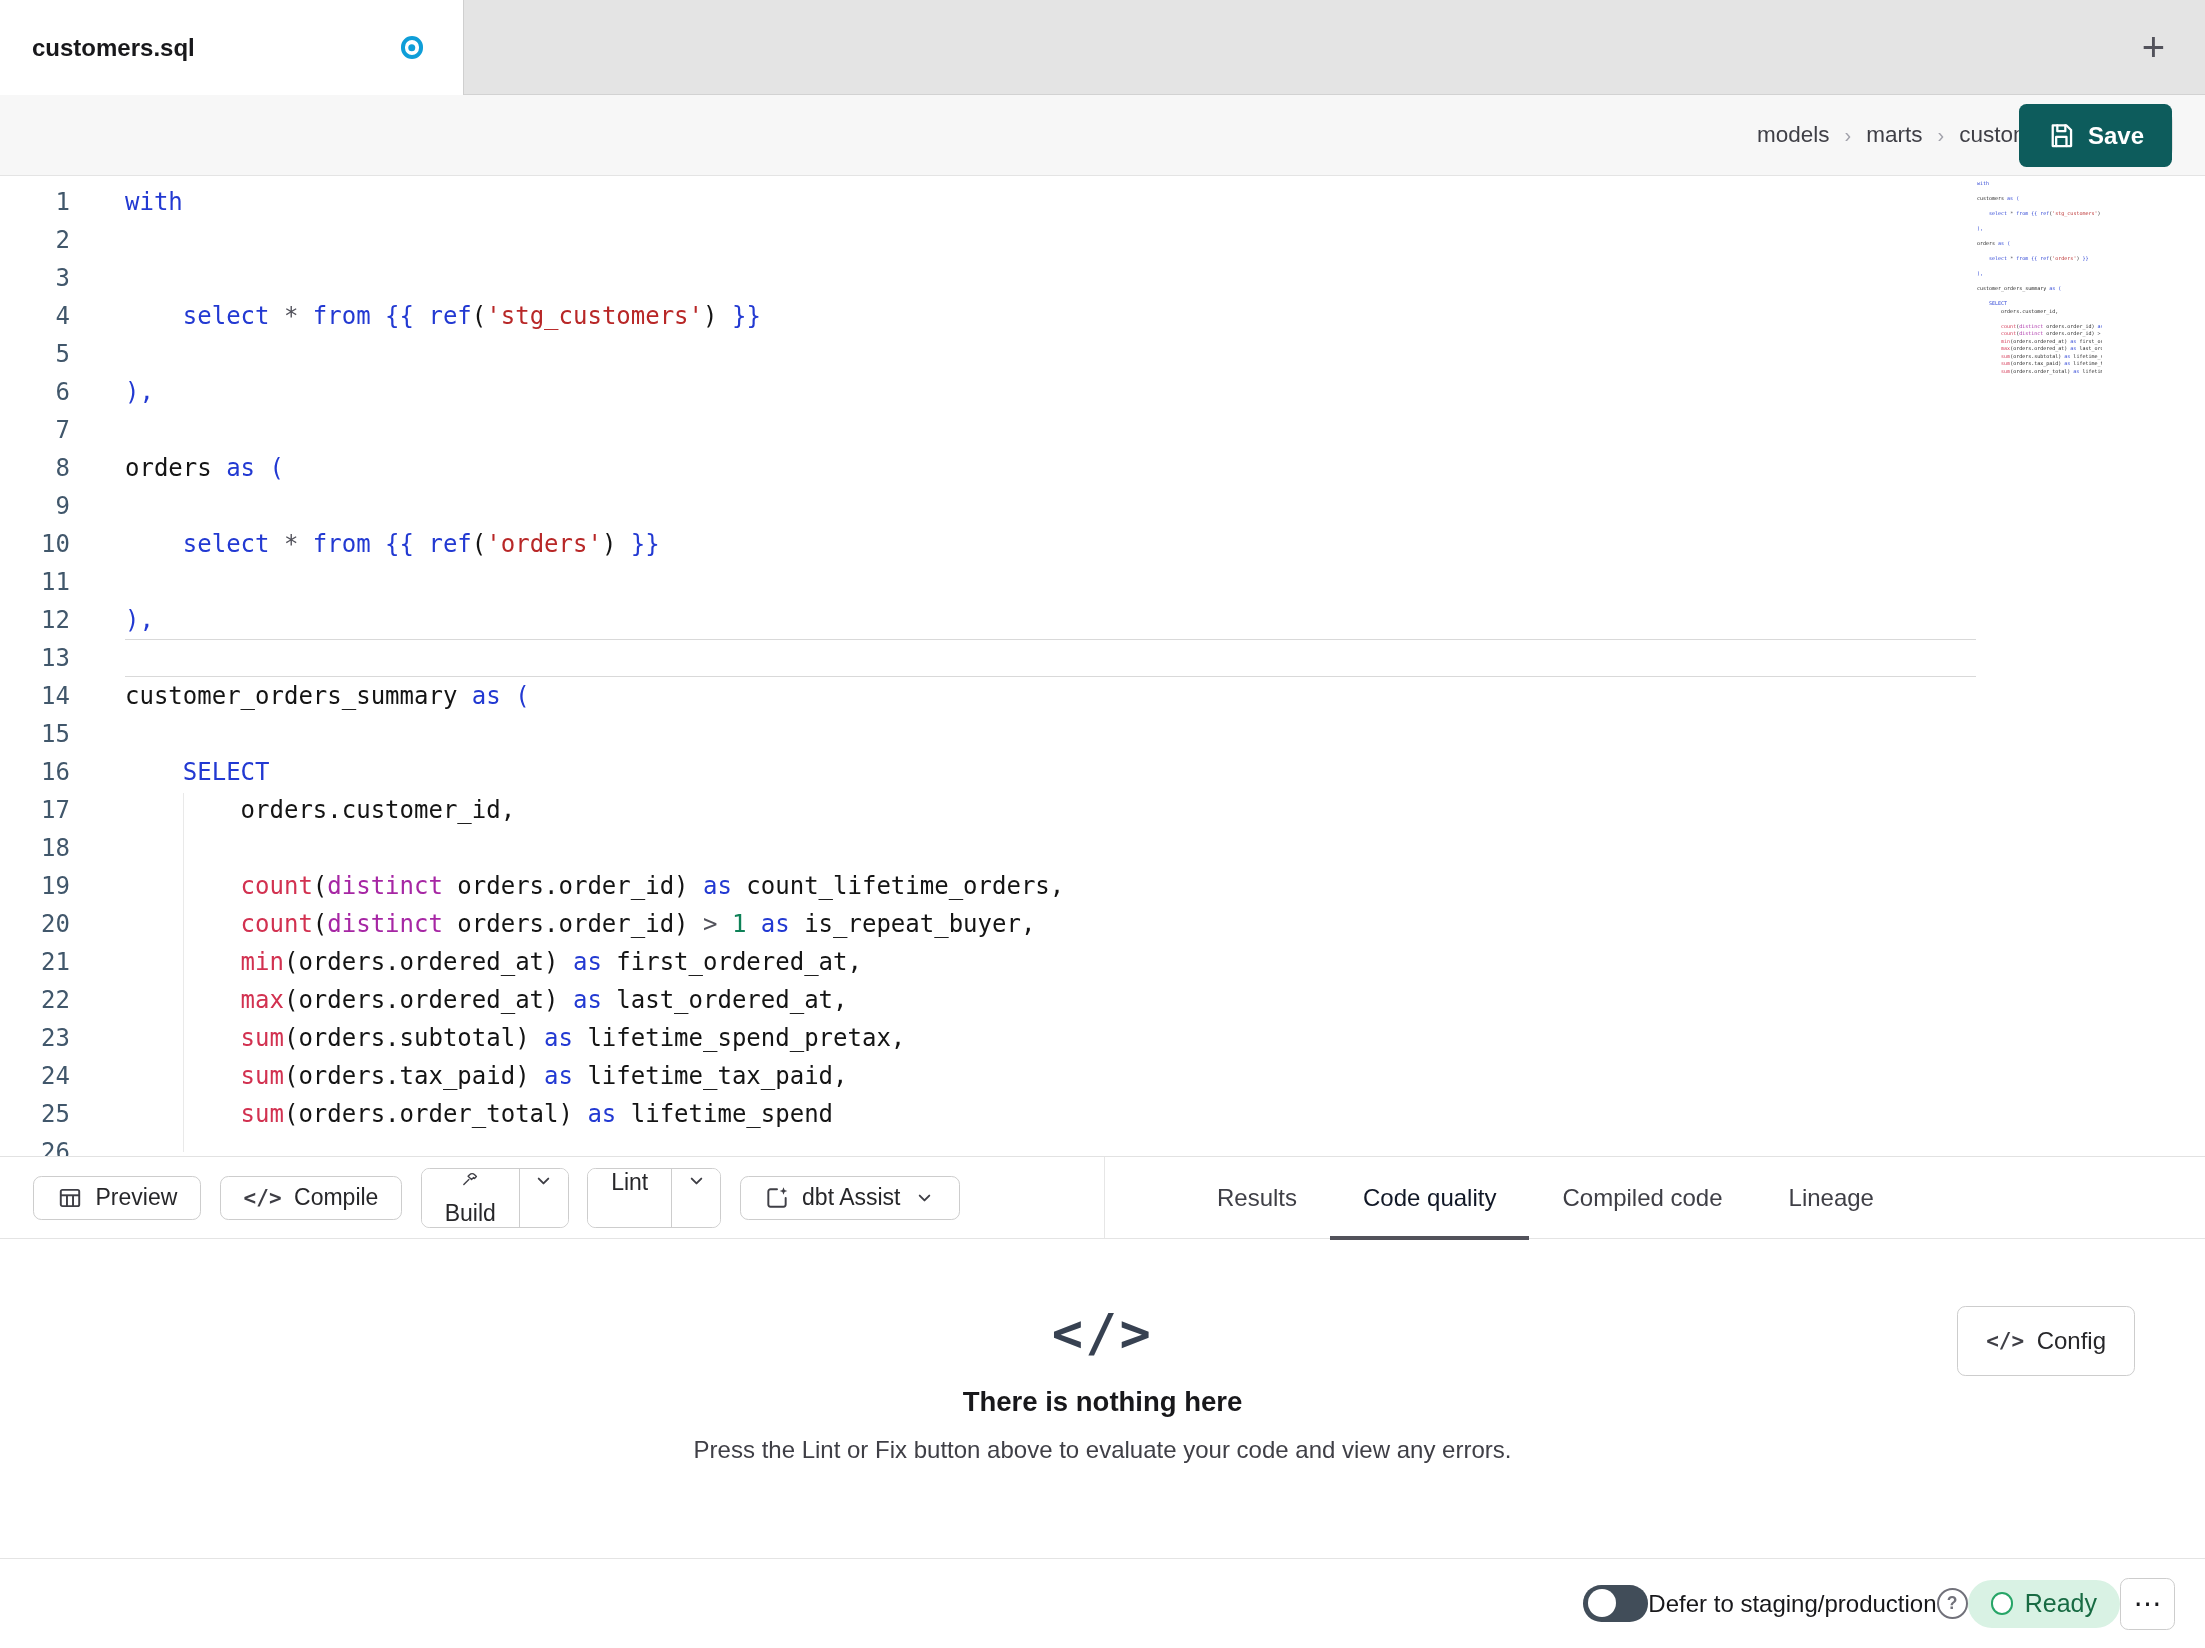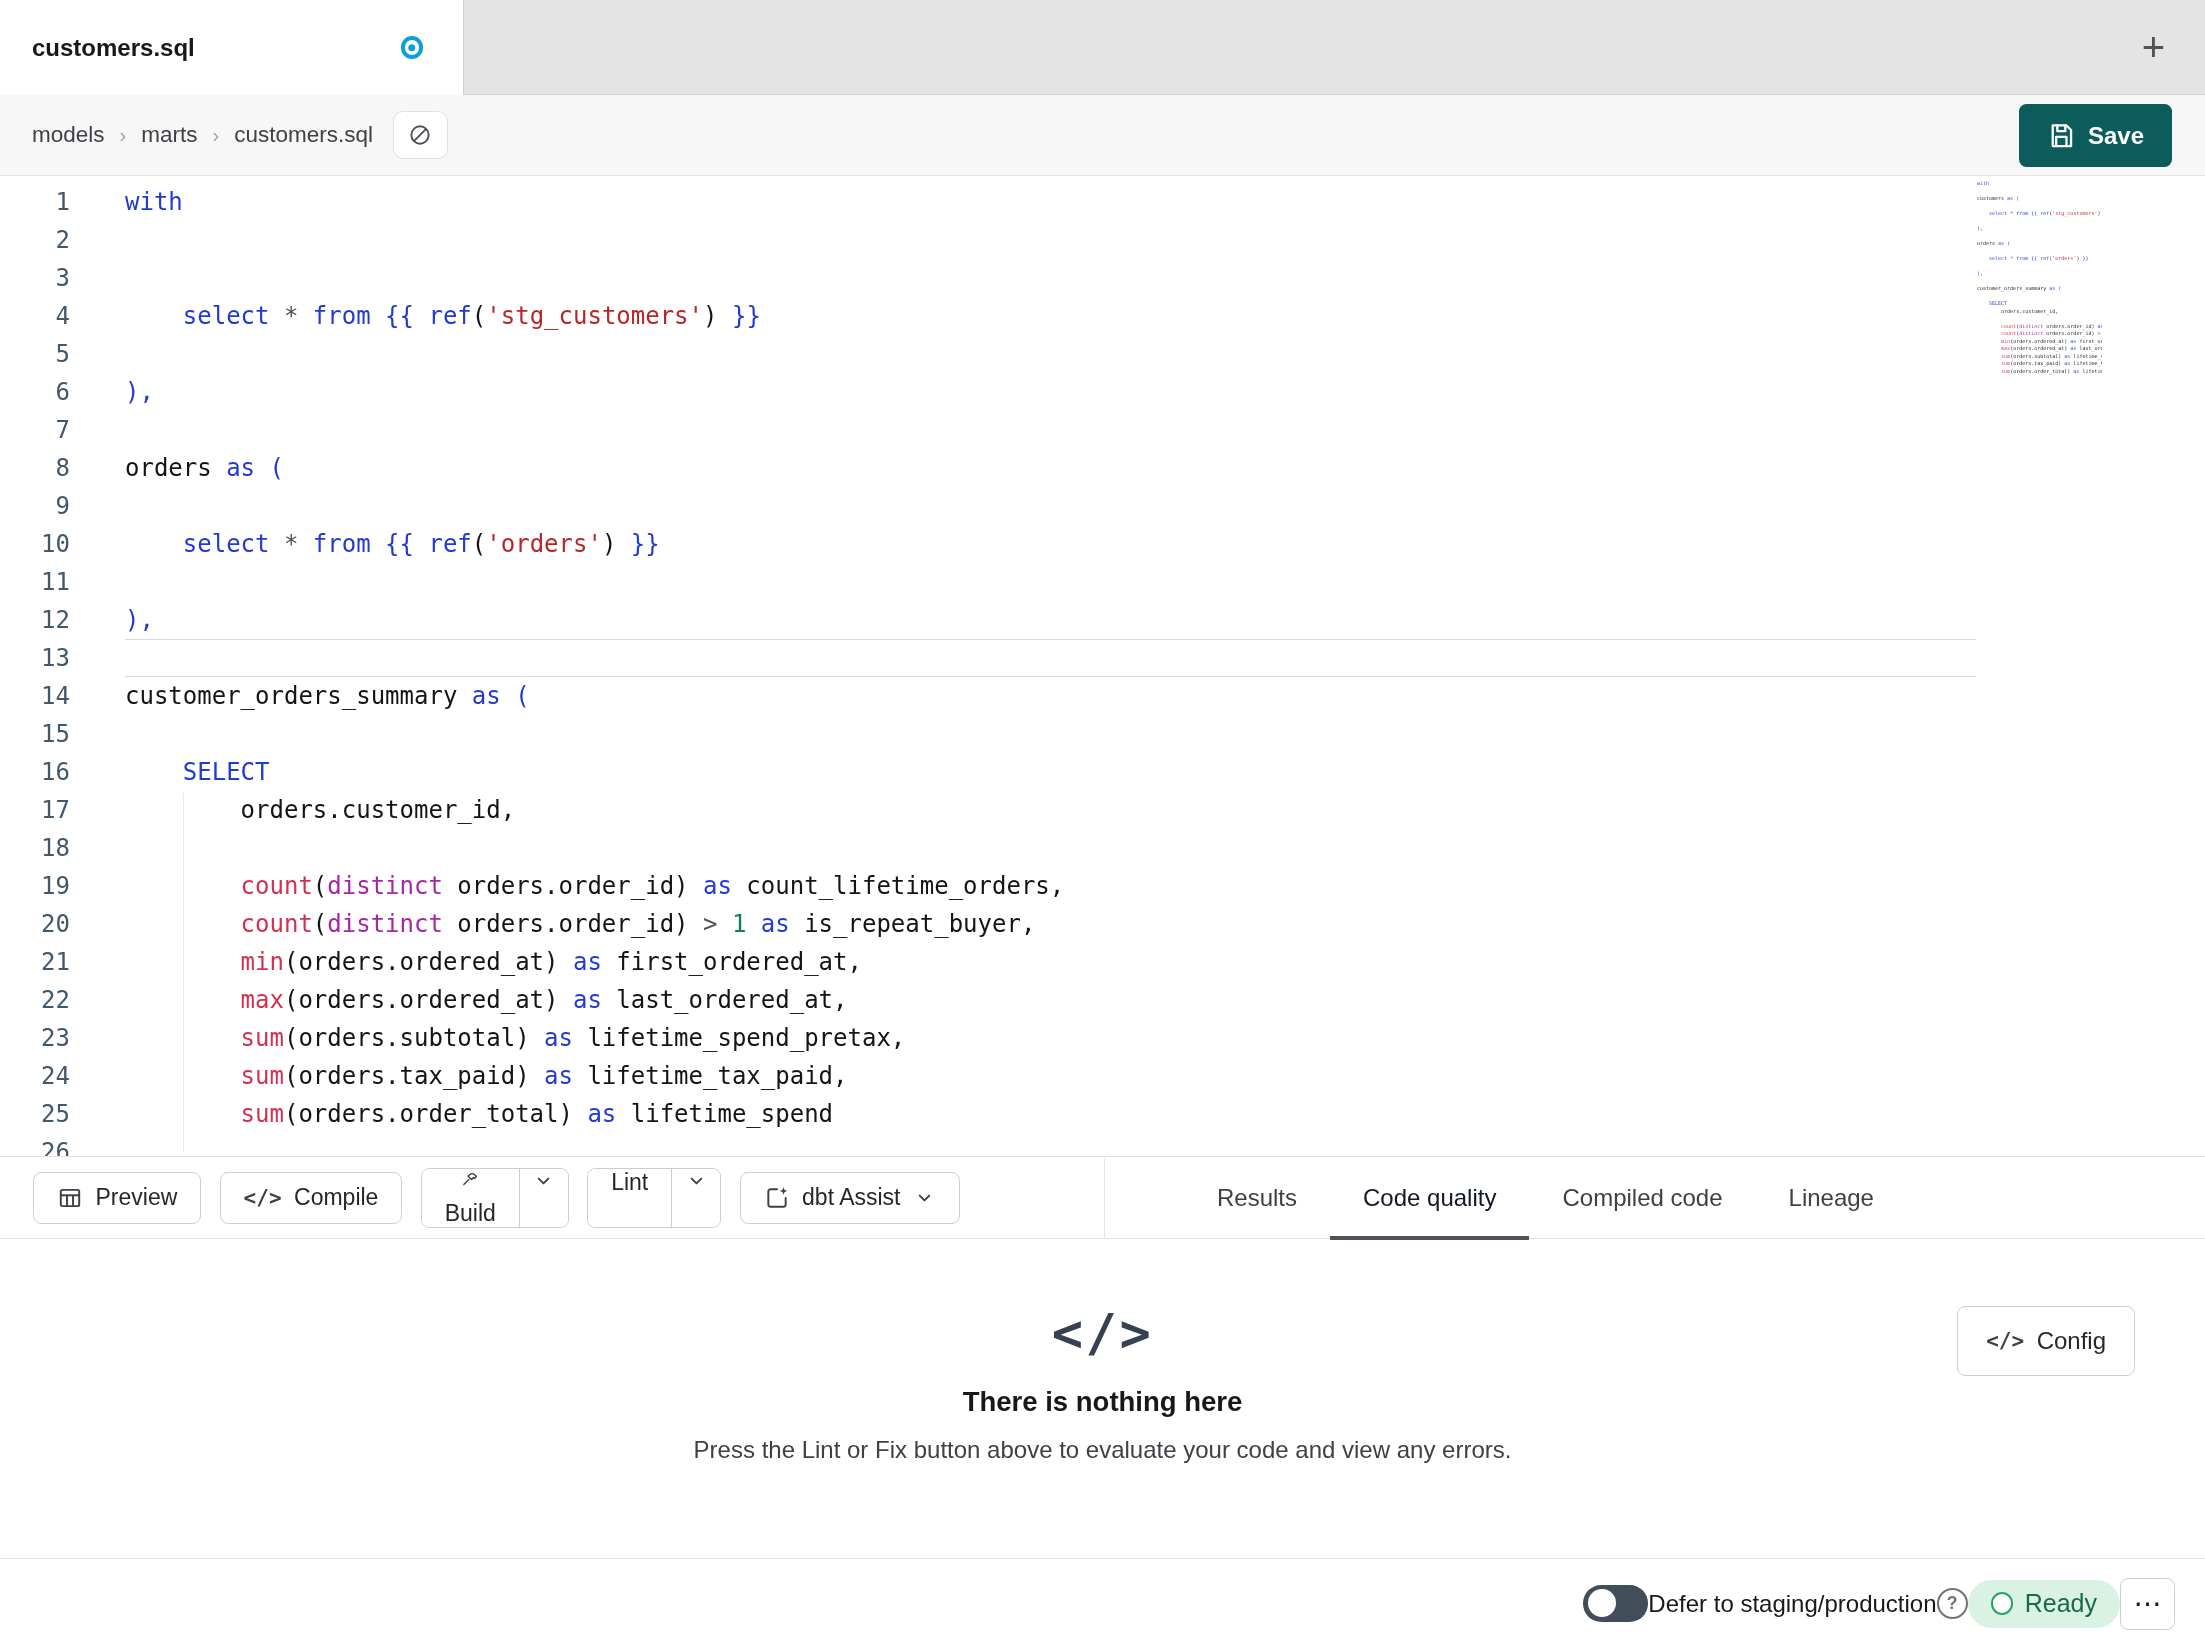--- a/index.html
+++ b/index.html
@@ -9,21 +9,21 @@
 
   
   .tabbar { position:absolute; top:0; left:0; width:100%; height:95px; background:#e4e4e4; border-bottom:0.8px solid #d2d2d2; }
   .file-tab { position:absolute; left:0; top:0; width:464px; height:95px; background:#fff; display:flex; align-items:center; justify-content:space-between; padding:0 40px 0 32px; border-right:0.8px solid #cfcfcf; cursor:pointer; }
   .file-tab .title { font-size:24px; font-weight:bold; color:#18181b; }
   .mod-dot { width:22.5px; height:22.5px; border-radius:50%; border:4.2px solid var(--c-dot); background:#fff; position:relative; flex:none; }
   .mod-dot::after { content:""; position:absolute; left:50%; top:50%; transform:translate(-50%,-50%); width:7.5px; height:7.5px; border-radius:50%; background:var(--c-dot); }
   .new-tab { position:absolute; right:25px; top:50%; transform:translateY(-50%); font-size:40px; font-weight:300; color:#52525b; width:53px; height:53px; display:flex; align-items:center; justify-content:center; background:none; border:none; cursor:pointer; }
 
   
-  .crumb-bar { position:absolute; top:95px; left:0; width:100%; height:81px; background:#f7f7f7; border-bottom:0.8px solid #e4e4e4; display:flex; align-items:center; padding:0 32px; }
+  .crumb-bar { position:absolute; top:95px; left:0; width:100%; height:81px; background:#f7f7f7; border-bottom:0.8px solid #e4e4e4; display:flex; align-items:center; padding:0 32px;justify-content:flex-end; }
   .breadcrumb { display:flex; align-items:center; gap:15px; font-size:22.5px; color:#3f3f46; }
   .crumb { cursor:pointer; }
   .crumb-sep { color:#a1a1aa; font-size:20px; }
   .icon-btn { margin-left:20px; width:55px; height:48px; border:0.8px solid #e0e0e0; border-radius:10px; background:#fff; display:flex; align-items:center; justify-content:center; cursor:pointer; }
   .save-btn { position:absolute; top:9.2px; right:33px; height:63px; padding:0 28px; background:var(--c-save); border:none; border-radius:7.5px; color:#fff; font-size:24px; font-weight:600; display:flex; align-items:center; gap:13.3px; cursor:pointer; }
 
   
   .editor { position:absolute; top:176px; left:0; width:100%; height:980px; background:#fff; font-family:"DejaVu Sans Mono",monospace; font-size:24px; line-height:38px; overflow:hidden; }
   .gutter { position:absolute; top:6.7px; left:0; width:70px; text-align:right; color:var(--c-lineno); }
   .ln { height:38px; }
@@ -37,21 +37,21 @@
   .t-kw2 { color:var(--c-kw2); }
   .t-num { color:var(--c-num); }
   .t-op  { color:var(--c-op); }
   .t-pl  { color:var(--c-pl); }
   .minimap { position:absolute; top:4.2px; right:103px; width:125px; height:202px; overflow:hidden; font-size:5px; line-height:7.5px; opacity:.95; cursor:pointer; }
   .mini-line { height:7.5px; white-space:pre; }
 
   
   .toolbar { position:absolute; top:1156px; left:0; width:100%; height:83px; border-top:0.8px solid #e2e2e2; border-bottom:0.8px solid #e4e4e4; background:#fff; display:flex; align-items:center; padding-left:33px; }
   .toolbar-left { display:flex; gap:18.3px; align-items:center; }
-  .btn { display:inline-flex; align-items:center; gap:12.5px; height:52px; padding:0 23px; border:1.3px solid #cdcdcd; border-radius:8.3px; background:#fff; font-size:23px; color:#27272a; cursor:pointer; white-space:nowrap; }
+  .btn { display:inline-flex; align-items:center; gap:12.5px; height:44px; padding:0 23px; border:1.3px solid #cdcdcd; border-radius:8.3px; background:#fff; font-size:23px; color:#27272a; cursor:pointer; white-space:nowrap; }
   .split { display:inline-flex; align-items:stretch; border:1.3px solid #cdcdcd; border-radius:8.3px; overflow:hidden; height:60px; background:#fff; }
   .split .btn { border:none; border-radius:0; height:100%;flex-direction:column; }
   .split .chev-seg { border-left:1.3px solid #cdcdcd; padding:0 12.5px; }
   .code-glyph { font-family:"DejaVu Sans Mono",monospace; font-size:21px; font-weight:bold; color:#3f3f46; }
   .toolbar-divider { position:absolute; left:1104px; top:0; width:0.8px; height:100%; background:#e6e6e6; }
   .panel-tabs { position:absolute; left:1184px; top:0; height:100%; display:flex; }
   .ptab { display:flex; align-items:center; padding:0 33px; font-size:24px; color:#3f3f46; position:relative; cursor:pointer; }
   .ptab.active { color:#111827; }
   .ptab.active::after { content:""; position:absolute; left:0; right:0; bottom:-1.7px; height:3.3px; background:var(--c-underline); }
 

